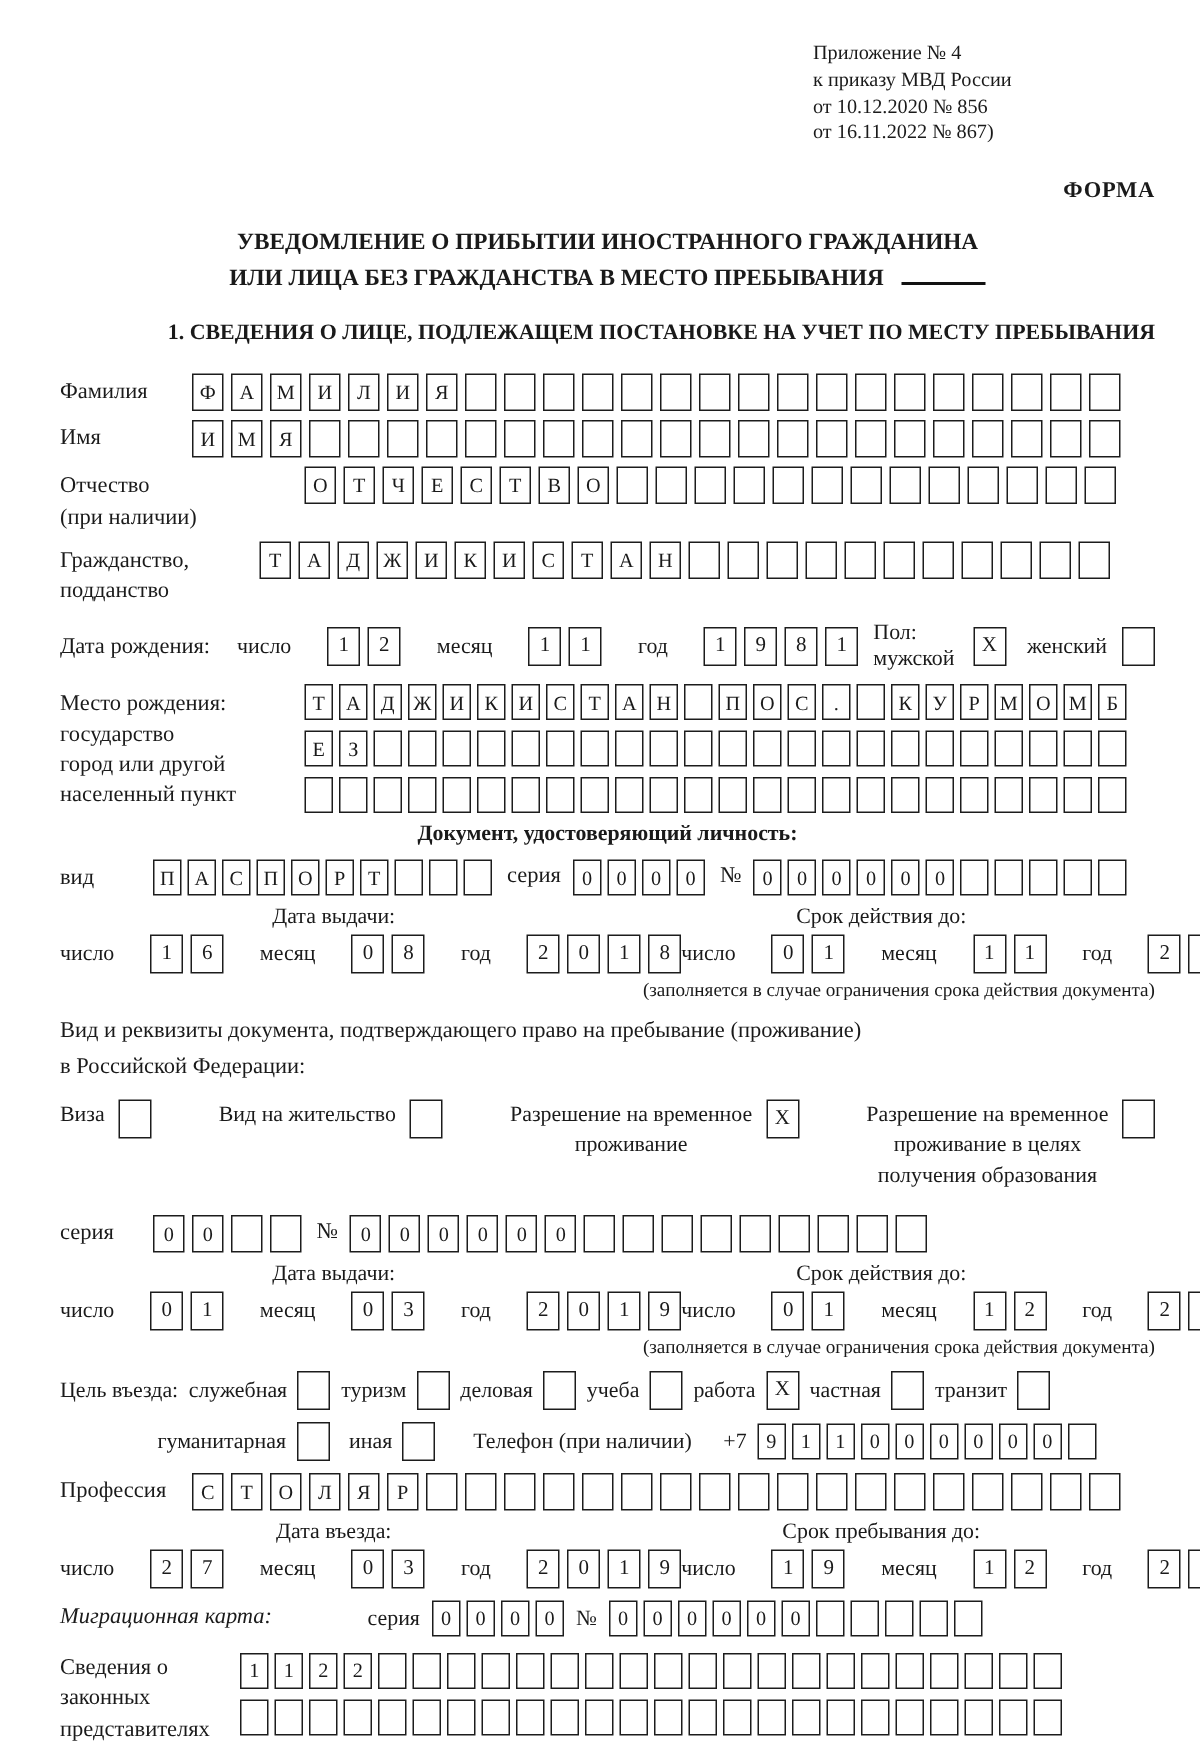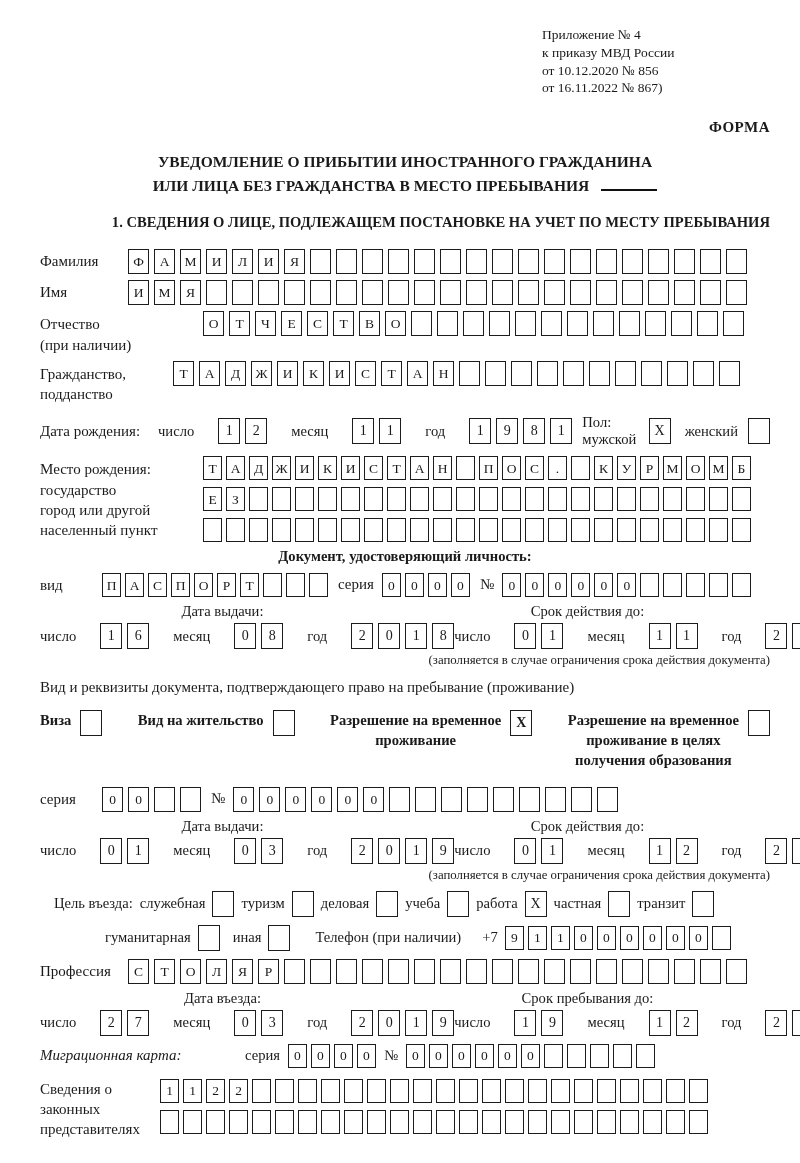--- a/index.html
+++ b/index.html
@@ -51,26 +51,26 @@
   .dates-heads { display: flex; font-size: 14.6px; margin-bottom: 3px; }
   .dh { width: 50%; text-align: center; }
   .dates-line { display: flex; justify-content: space-between; padding-right: 26px; }
   .dgroup { display: inline-flex; align-items: center; gap: 24px; }
   .dlabel { font-size: 14.6px; }
   .note { text-align: right; font-size: 12.8px; margin-top: 4px; }
 
   .plain { font-size: 15px; line-height: 1.55; }
 
   
-  .perm-row { display: flex; justify-content: space-between; align-items: flex-start; margin: 10px 0 16px; font-weight: bold; }
+  .perm-row { display: flex; justify-content: space-between; align-items: flex-start; margin: 10px 0 16px; }
   .perm { display: flex; align-items: flex-start; gap: 9px; }
   .plabel { font-size: 14.6px; line-height: 1.4; text-align: center; }
 
   
-  .purp { display: flex; align-items: center; gap: 7px; margin-bottom: 8px; font-size: 14.6px; flex-wrap: nowrap; margin-left: 14px; }
+  .purp { display: flex; align-items: center; gap: 7px; margin-bottom: 8px; font-size: 14.6px; flex-wrap: nowrap; }
   .purp .txt { white-space: nowrap; }
   .indent65 { margin-left: 65px; }
 </style>
 </head>
 <body>
 
 <div class="page">
 
   <div class="appendix">
     <div>Приложение № 4</div>
@@ -412,20 +412,21 @@
             <span class="cell">0</span>
             <span class="cell">2</span>
             <span class="cell">5</span>
           </span>
       </span>
     </div>
     <div class="note">(заполняется в случае ограничения срока действия документа)</div>
   </div>
 
   <div class="plain">Вид и реквизиты документа, подтверждающего право на пребывание (проживание)</div>
+  <div class="plain">в Российской Федерации:</div>
 
   <div class="perm-row">
     <span class="perm">
       <span class="plabel">Виза</span>
       <span class="cells cells-date">
           <span class="cell"></span>
         </span>
     </span>
     <span class="perm">
       <span class="plabel">Вид на жительство</span>

